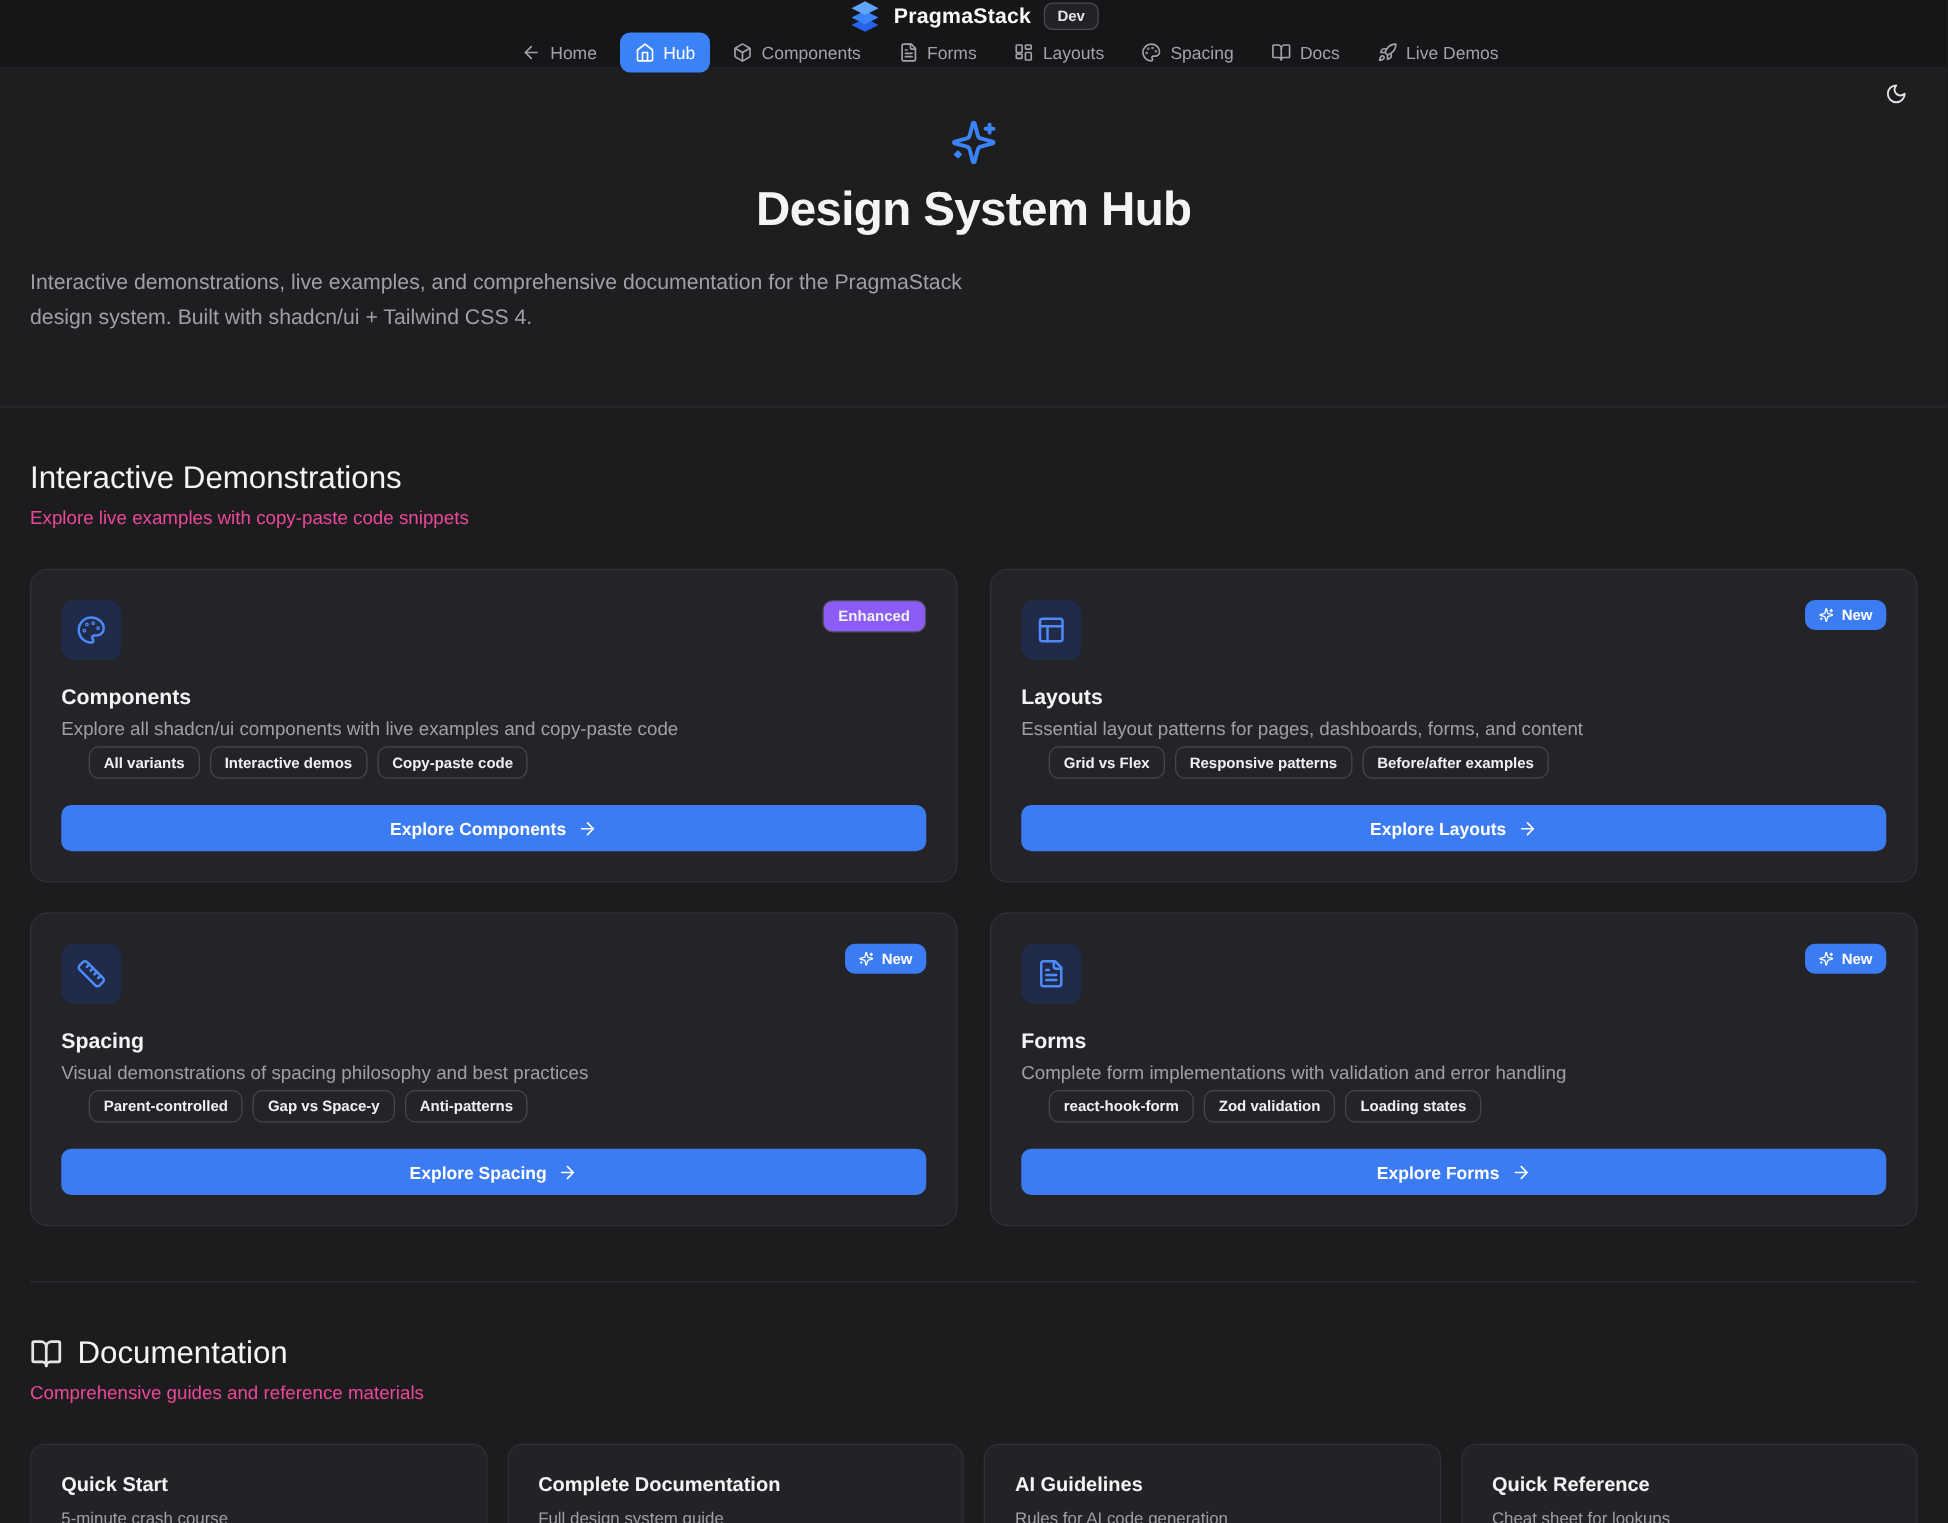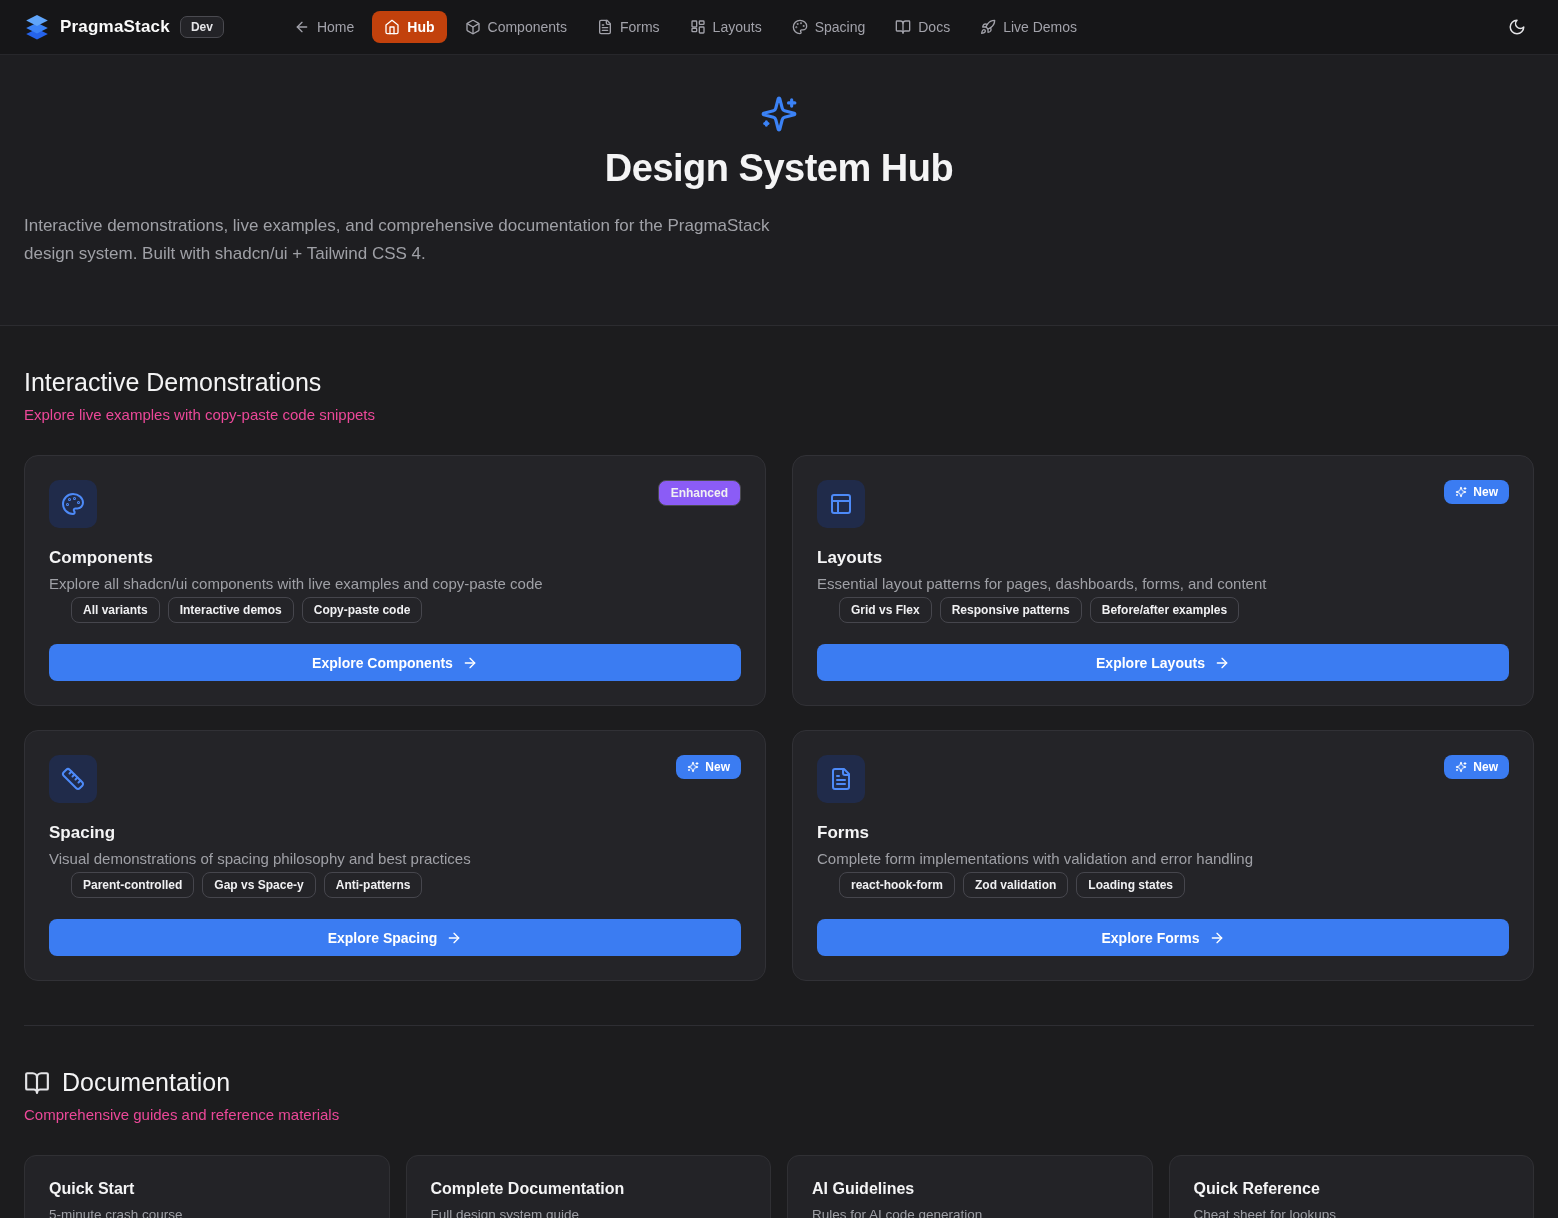--- a/index.html
+++ b/index.html
@@ -1,30 +1,30 @@
 <!DOCTYPE html>
 <html><head>
 <meta charset="utf-8">
 <style>
   * { margin:0; padding:0; box-sizing:border-box; }
   html,body { background:#1c1c1e; color:#fafafa; font-family:"Liberation Sans", sans-serif; }
   body { width:1558px; min-height:1218px; }
 
   
   .navbar { height:55px; background:#161618; border-bottom:1px solid #27272b;
-            display:flex; align-items:center; padding:0 24px; }
+            display:flex; align-items:center; padding:0 24px;flex-direction:column; }
   .brand { display:flex; align-items:center; gap:10px; }
   .brand-name { font-size:17px; font-weight:bold; letter-spacing:.2px; }
   .dev-badge { font-size:12px; font-weight:600; color:#e4e4e7; border:1px solid #4a4a50;
                background:#232327; border-radius:7px; padding:3px 10px; }
   .nav-items { display:flex; align-items:center; gap:6px; margin-left:58px; }
   .nav-item { display:flex; align-items:center; gap:7px; color:#a2a2aa; font-size:14px;
               padding:8px 12px; border-radius:8px; cursor:pointer; text-decoration:none; }
   .nav-item svg { width:16px; height:16px; }
-  .nav-item.active { background:#c2410c; color:#fff;font-weight:bold; }
+  .nav-item.active { background:#3b82f6; color:#fff; }
   .nav-right { margin-left:auto; }
   .icon-btn { background:none; border:none; color:#e4e4e7; cursor:pointer; padding:8px; display:flex; }
   .icon-btn svg { width:18px; height:18px; }
 
   
   .hero { background:#1e1e21; border-bottom:1px solid #2c2c30; padding:40px 24px 58px; }
   .hero-title-row { display:flex; align-items:center; gap:14px;flex-direction:column; }
   .hero-title-row svg { width:38px; height:38px; color:#3b82f6; }
   .hero-title { font-size:38px; font-weight:bold; letter-spacing:-.5px; color:#f4f4f5; }
   .hero-sub { margin-top:22px; font-size:17px; line-height:1.62; color:#9fa0a6; max-width:750px; }

